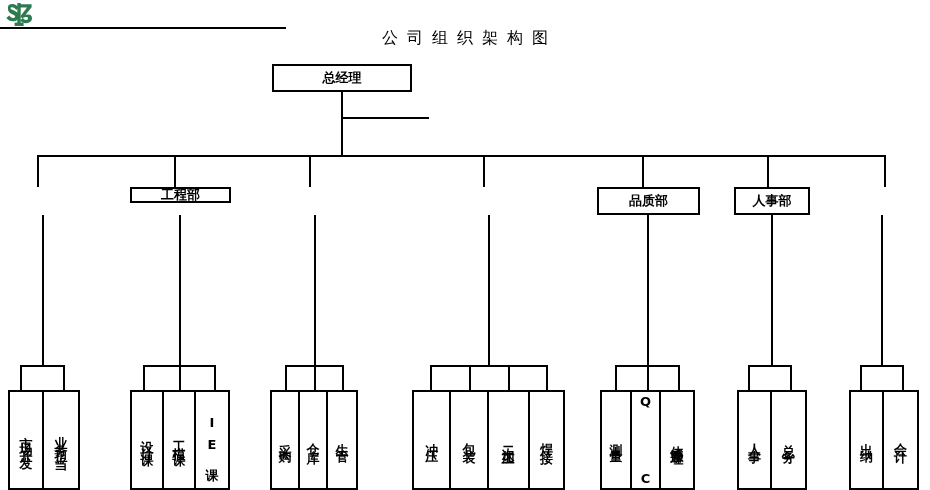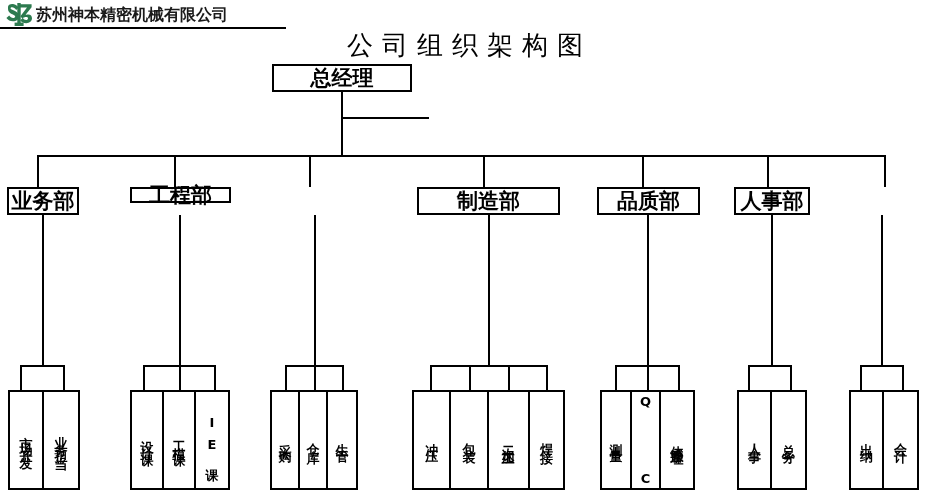--- a/index.html
+++ b/index.html
@@ -48,42 +48,42 @@
     height: 2px;
     background: #000000;
   }
 
   #chart-title {
     position: absolute;
     left: 0;
     top: 28px;
     width: 930px;
     text-align: center;
-    font-size: 26px;
+    font-size: 16px;
     font-weight: normal;
     letter-spacing: 9px;
     text-indent: 9px;
     color: #000000;
     white-space: nowrap;
   }
 
   
   .box {
     position: absolute;
     box-sizing: border-box;
     border: 2px solid #000000;
     background: #ffffff;
     display: flex;
     align-items: center;
     justify-content: center;
     color: #000000;
     font-weight: bold;
     line-height: 1.05;
   }
-  .box.lvl1 { font-size: 21px; }
+  .box.lvl1 { font-size: 13px; }
 
   
   .vline {
     position: absolute;
     width: 2px;
     background: #000000;
   }
   .hline {
     position: absolute;
     height: 2px;
@@ -135,21 +135,20 @@
 
 <div id="page">
 
   <div id="company-header">
     <svg id="logo-mark" viewBox="0 0 26 24">
       <path d="M2 4 C2 1.5 5 0.5 8 1.2 C10 1.7 11.5 3 12.8 4.6 L10.2 7 C9 5.4 7.6 4.3 6 4.3 C4.9 4.3 4.3 4.9 4.6 5.6 C5 6.6 7 7.2 9 8.1 C11.4 9.2 13 10.6 13 13.2 C13 16.2 10.4 18.2 7 18.2 C4.2 18.2 1.8 16.9 0.4 14.9 L3.2 12.6 C4.2 14 5.6 14.9 7.1 14.9 C8.4 14.9 9.2 14.3 9.2 13.4 C9.2 12.3 7.5 11.7 5.6 10.9 C3.2 9.9 2 8.2 2 6.1 Z" fill="#2d7a4f"></path>
       <path d="M14 1.2 L25.6 1.2 L25.6 4.3 L19.4 12 C19.4 12 21 11.6 22.4 11.6 C24.6 11.6 26 13 26 15.3 C26 18.2 23.6 20.2 20.2 20.2 C17.6 20.2 15.4 19.1 14.2 17.2 L16.8 15 C17.6 16.2 18.8 16.9 20.1 16.9 C21.2 16.9 22 16.3 22 15.4 C22 14.5 21.3 14 20.1 14 C18.8 14 17.4 14.6 16.2 15.4 L14.4 13.2 L21 4.4 L14 4.4 Z" fill="#2d7a4f"></path>
       <rect x="11.3" y="0" width="3.4" height="22" fill="#2d7a4f"></rect>
       <rect x="8.6" y="19.6" width="9" height="3.4" fill="#2d7a4f"></rect>
     </svg>
-    <span id="company-name">苏州神本精密机械有限公司</span>
   </div>
   <div id="header-rule"></div>
 
   <div id="chart-title">公司组织架构图</div>
 
   <div class="box lvl1" style="left:272px; top:64px; width:140px; height:28px;">
     <span>总经理</span>
   </div>
 
   <div class="vline" style="left:341px; top:92px; height:64px;"></div>
@@ -159,28 +158,22 @@
   <div class="hline" style="left:37px; top:155px; width:848px;"></div>
 
   <div class="vline" style="left:37px;  top:155px; height:32px;"></div>
   <div class="vline" style="left:174px; top:155px; height:32px;"></div>
   <div class="vline" style="left:309px; top:155px; height:32px;"></div>
   <div class="vline" style="left:483px; top:155px; height:32px;"></div>
   <div class="vline" style="left:642px; top:155px; height:32px;"></div>
   <div class="vline" style="left:767px; top:155px; height:32px;"></div>
   <div class="vline" style="left:884px; top:155px; height:32px;"></div>
 
-  <div class="box lvl1" style="left:7px;   top:187px; width:72px;  height:28px;">
-    <span>业务部</span>
-    </div>
   <div class="box lvl1" style="left:130px; top:187px; width:101px; height:16px;">
     <span>工程部</span>
-    </div>
-  <div class="box lvl1" style="left:417px; top:187px; width:143px; height:28px;">
-    <span>制造部</span>
     </div>
   <div class="box lvl1" style="left:734px; top:187px; width:76px;  height:28px;">
     <span>人事部</span>
     </div>
   <div class="box lvl1" style="left:597px; top:187px; width:103px; height:28px;">
     <span>品质部</span>
     </div>
 
   <div class="vline" style="left:42px;  top:215px; height:150px;"></div>
   <div class="vline" style="left:179px; top:215px; height:150px;"></div>

